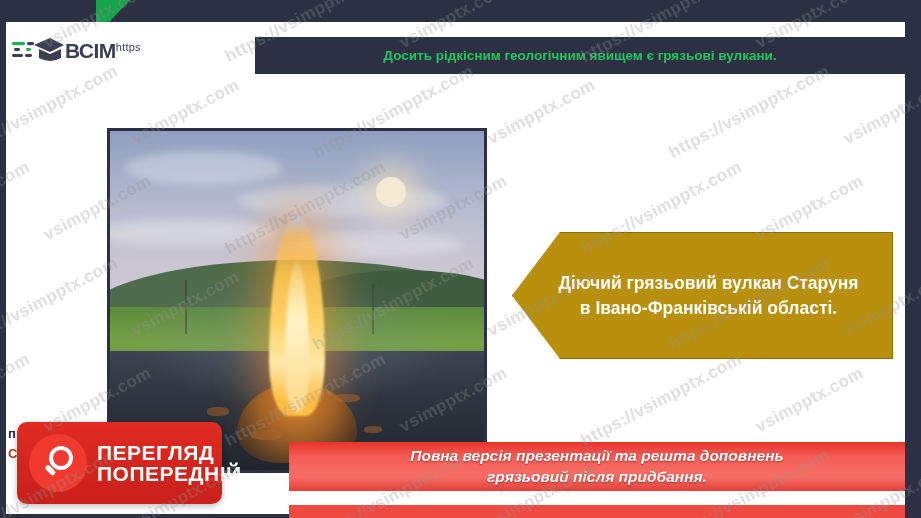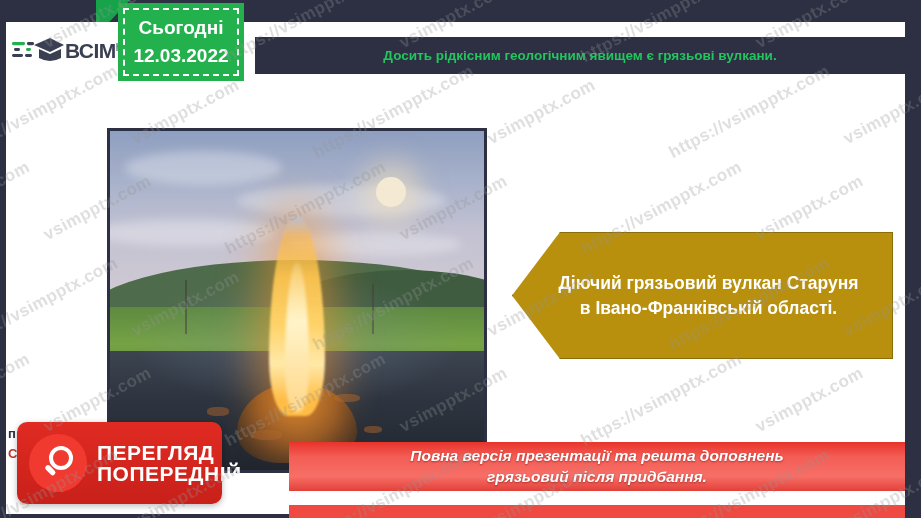--- a/index.html
+++ b/index.html
@@ -329,24 +329,20 @@
       <rect x="13" y="21" width="7" height="3.0" rx="1.4" fill="#3a3f52"></rect>
       <path d="M22 12 L38 5 L52 12 L38 19 Z" fill="#3a3f52"></path>
       <path d="M27 16 L27 25 Q38 31 49 25 L49 16 L38 21 Z" fill="#3a3f52"></path>
     </svg>
     <div class="logo-text">
       <span class="logo-title">ВСІМ</span>
       <span class="logo-sub">https</span>
     </div>
   </div>
 
-  <div class="date-badge">
-    <span>Сьогодні</span>
-    <span>12.03.2022</span>
-  </div>
 
   <div class="header-bar">
     <div class="htext">Досить рідкісним геологічним явищем є грязьові вулкани.</div>
   </div>
 
   <div class="photo-frame">
     <div class="photo-inner">
       <div class="ph-sky"></div>
       <div class="ph-cloud" style="left:4%;  top:6%;  width:42%; height:10%;"></div>
       <div class="ph-cloud" style="left:34%; top:16%; width:56%; height:9%;"></div>

